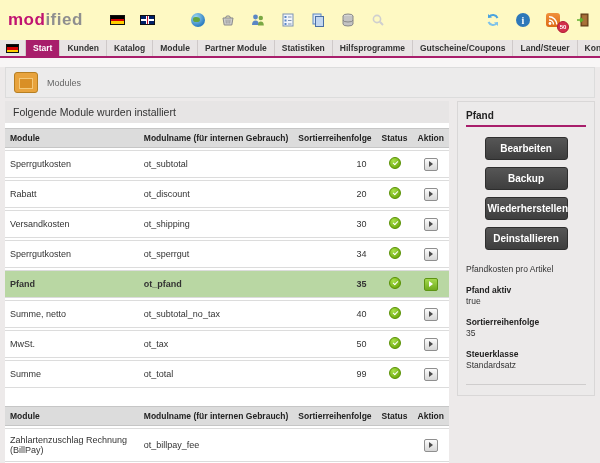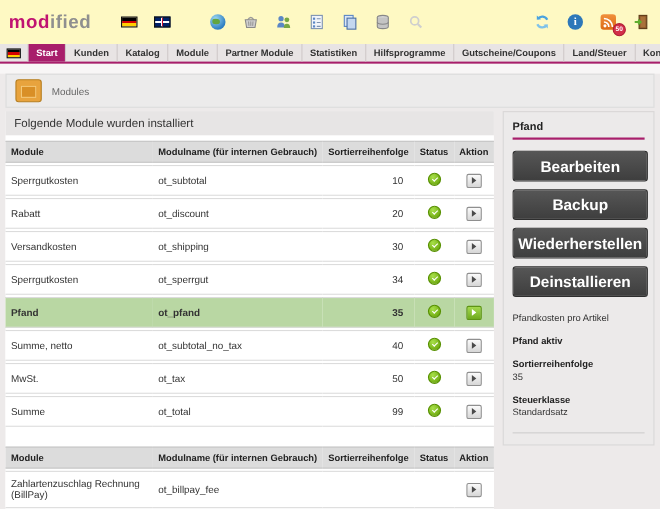--- a/index.html
+++ b/index.html
@@ -70,21 +70,21 @@
   .status-check i { position: absolute; left: 3px; top: 3px; width: 5px; height: 3px; border-left: 1.6px solid #fff; border-bottom: 1.6px solid #fff; transform: rotate(-45deg); }
 
   .action-btn { width: 14px; height: 13px; display: inline-flex; align-items: center; justify-content: center; background: linear-gradient(#fbfbfb, #d6d6d6); border: 1px solid #8f8f8f; border-radius: 2px; cursor: pointer; }
   .action-btn i { width: 0; height: 0; border-left: 4px solid #4a4a4a; border-top: 3px solid transparent; border-bottom: 3px solid transparent; }
   tr.selected .action-btn { background: linear-gradient(#a4d94e, #6faa1d); border-color: #5d9413; }
   tr.selected .action-btn i { border-left-color: #fff; }
 
   
   .sidebar { width: 138px; background: #eceaea; border: 1px solid #d9d7d7; padding: 8px 8px 10px 8px; }
   .sidebar-title { font-size: 10px; font-weight: bold; color: #222; padding-bottom: 4px; border-bottom: 2px solid #a81e6b; margin-bottom: 10px; }
-  .side-btn { display: block; width: 123px; margin: 7px auto; background: linear-gradient(#565656, #3e3e3e); border: 1px solid #2e2e2e; border-radius: 3px; color: #fff; font-size: 14px; font-weight: bold; text-align: center; padding: 5px 2px; cursor: pointer; font-family: inherit; }
+  .side-btn { display: block; width: 83px; margin: 7px auto; background: linear-gradient(#565656, #3e3e3e); border: 1px solid #2e2e2e; border-radius: 3px; color: #fff; font-size: 10px; font-weight: bold; text-align: center; padding: 5px 2px; cursor: pointer; font-family: inherit; }
   .side-desc { font-size: 8.5px; color: #333; margin-top: 14px; }
   .side-field { margin-top: 11px; }
   .side-field .lbl { font-size: 8.5px; font-weight: bold; color: #222; }
   .side-field .val { font-size: 8.5px; color: #333; margin-top: 1px; }
   .side-divider { border-top: 1px solid #cfcdcd; margin-top: 14px; }
 </style>
 </head>
 <body>
 
 <header class="topbar">
@@ -341,20 +341,21 @@
     <div>
         <button class="side-btn">Bearbeiten</button>
         <button class="side-btn">Backup</button>
         <button class="side-btn">Wiederherstellen</button>
         <button class="side-btn">Deinstallieren</button>
       </div>
     <div class="side-desc">Pfandkosten pro Artikel</div>
     <div>
         <div class="side-field">
           <div class="lbl">Pfand aktiv</div>
+          <div class="val">true</div>
         </div>
         <div class="side-field">
           <div class="lbl">Sortierreihenfolge</div>
           <div class="val">35</div>
         </div>
         <div class="side-field">
           <div class="lbl">Steuerklasse</div>
           <div class="val">Standardsatz</div>
         </div>
       </div>

